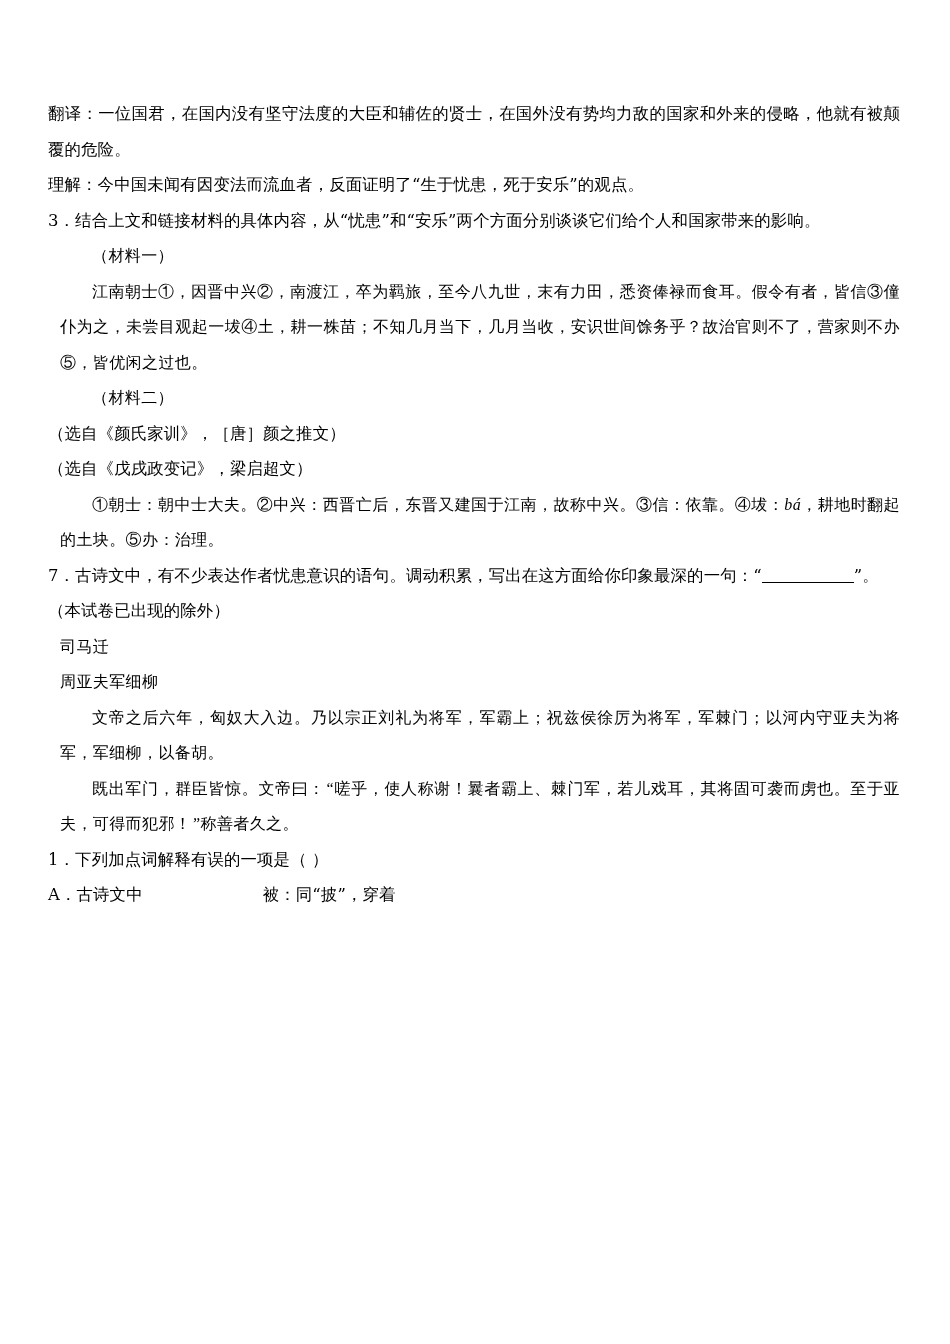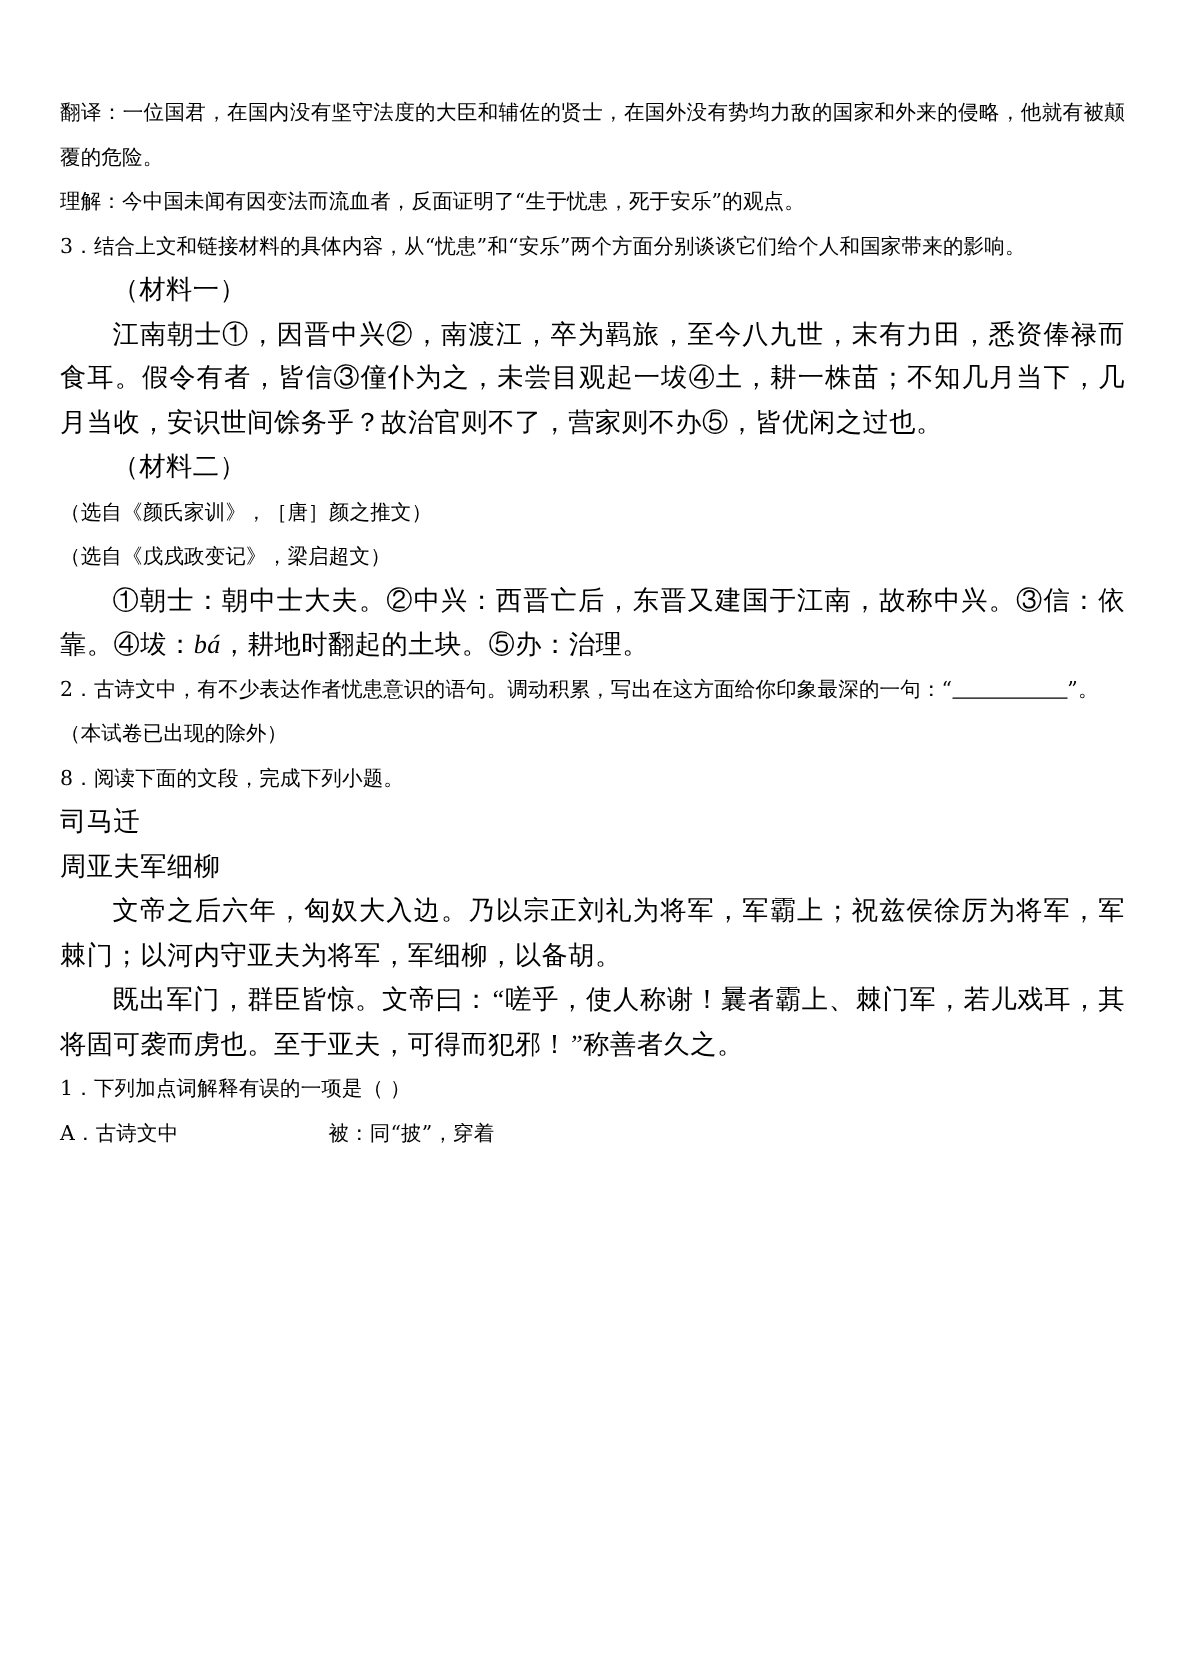--- a/index.html
+++ b/index.html
@@ -14,46 +14,47 @@
     overflow: hidden;
     font-family: "DejaVu Serif", "Liberation Serif", serif;
     color: #000000;
     -webkit-font-smoothing: antialiased;
   }
   .page {
     position: relative;
     width: 950px;
     height: 1164px;
     box-sizing: border-box;
-    padding: 72px 50px 0 48px;
+    padding: 96px 50px 0 48px;
   }
   
   .p {
     margin: 0;
     font-size: 16.2px;
     line-height: 35.5px;
     text-align: justify;
     text-justify: inter-ideograph;
     letter-spacing: 0.15px;
     word-break: break-all;
   }
   
   .song {
     font-family: "DejaVu Serif", "Liberation Serif", serif;
     font-size: 16.4px;
     line-height: 35.5px;
   }
   
   .kai {
     font-family: "Liberation Serif", "DejaVu Serif", serif;
-    font-size: 21px;
+    font-size: 16px;
     line-height: 35.5px;
     letter-spacing: 0.4px;
     font-style: italic;
     font-synthesis: none;
+    margin-left: 12px;
   }
   .indent2 { text-indent: 2em; }
   .noindent { text-indent: 0; }
   .blank-line {
     display: inline-block;
     min-width: 92px;
     border-bottom: 1.4px solid #000;
     vertical-align: -2px;
   }
   .src {
@@ -78,26 +79,25 @@
   <p class="p kai indent2">（材料二）</p>
 
   <p class="p song src noindent">（选自《颜氏家训》，［唐］颜之推文）</p>
 
 
   <p class="p song src noindent">（选自《戊戌政变记》，梁启超文）</p>
 
   <p class="p kai indent2">①朝士：朝中士大夫。②中兴：西晋亡后，东晋又建国于江南，故称中兴。③信：依靠。④坺：bá，耕地时翻起的土块。⑤办：治理。</p>
 
   <p class="p song noindent">
-    <span>2．古诗文中，有不少表达作者忧患意识的语句。调动积累，写出在这方面给你印象最深的一句：“</span><span class="blank-line"></span><span>”。</span>
+    <span>7．古诗文中，有不少表达作者忧患意识的语句。调动积累，写出在这方面给你印象最深的一句：“</span><span class="blank-line"></span><span>”。</span>
   </p>
 
   <p class="p song noindent">（本试卷已出现的除外）</p>
 
-  <p class="p song noindent">8．阅读下面的文段，完成下列小题。</p>
 
   <p class="p kai noindent">司马迁</p>
 
   <p class="p kai noindent">周亚夫军细柳</p>
 
   <p class="p kai indent2">文帝之后六年，匈奴大入边。乃以宗正刘礼为将军，军霸上；祝兹侯徐厉为将军，军棘门；以河内守亚夫为将军，军细柳，以备胡。</p>
 
 
   <p class="p kai indent2">既出军门，群臣皆惊。文帝曰：“嗟乎，使人称谢！曩者霸上、棘门军，若儿戏耳，其将固可袭而虏也。至于亚夫，可得而犯邪！”称善者久之。</p>
 

